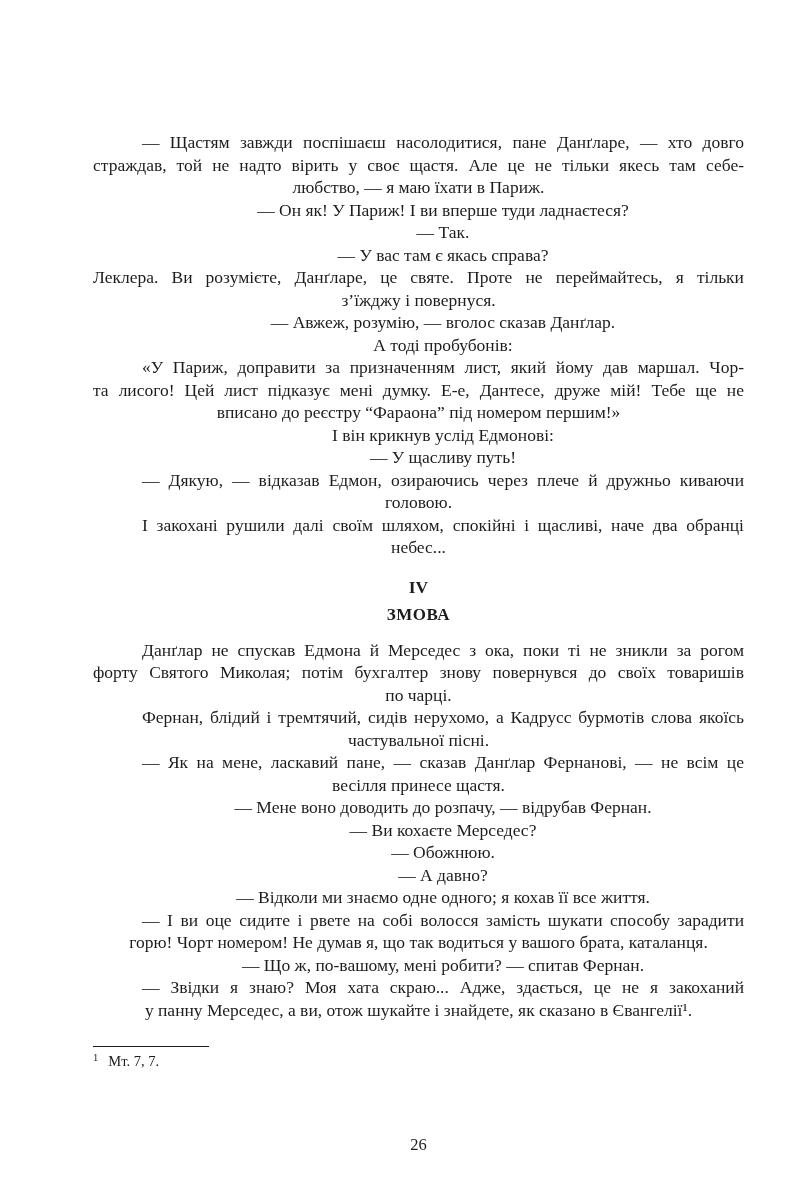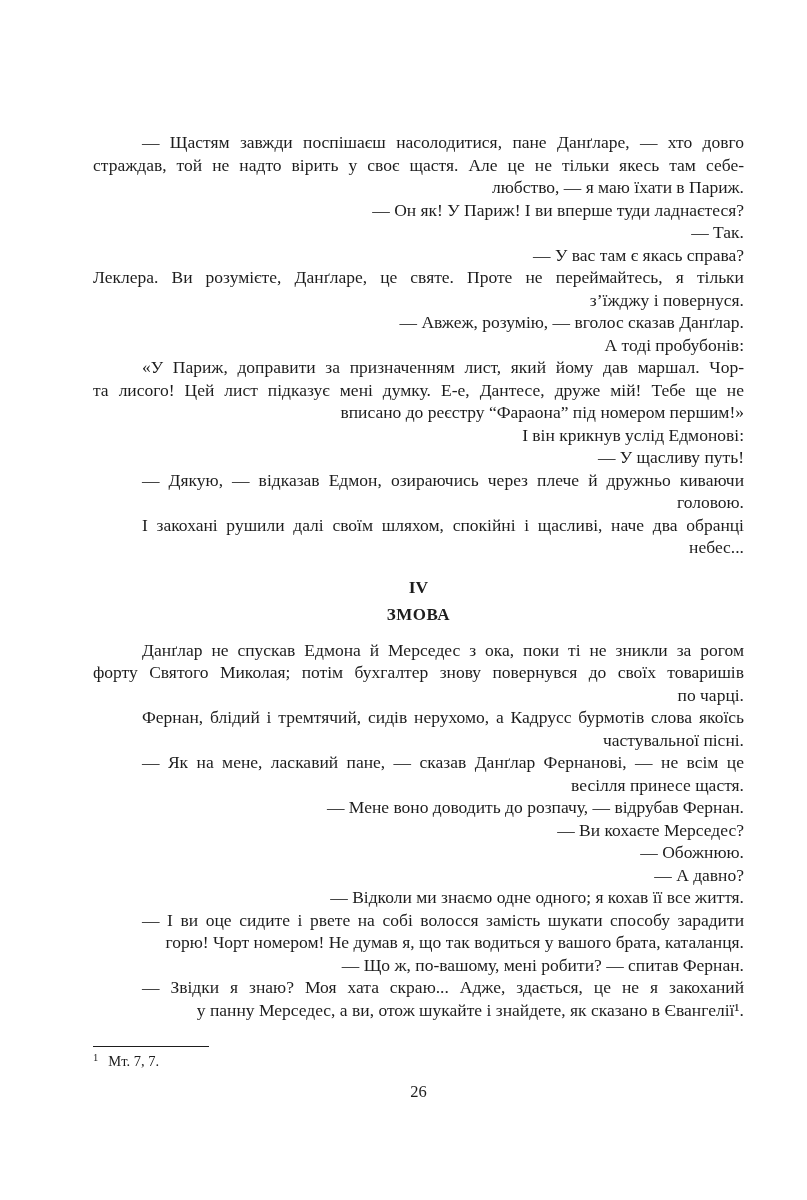--- a/index.html
+++ b/index.html
@@ -20,21 +20,21 @@
   .text-block {
     position: absolute;
     left: 93px;
     top: 111px;
     width: 651px;
     font-size: 17.5px;
   }
   .para { margin: 0; padding: 0; }
   .line {
     line-height: 22.5px;
-    text-align: right;
+    text-align: center;
     white-space: nowrap;
   }
   .line.j {
     white-space: normal;
     text-align: justify;
     text-align-last: justify;
   }
   .line.first { text-indent: 49px; }
   .chapter {
     margin-top: 15px;
@@ -71,21 +71,21 @@
   .footnote-text sup {
     font-size: 10.5px;
     vertical-align: baseline;
     position: relative;
     top: -5px;
     margin-right: 10px;
   }
   .page-number {
     position: absolute;
     left: 93px;
-    top: 1061px;
+    top: 1114px;
     width: 651px;
     text-align: center;
     font-size: 16.5px;
     line-height: 22px;
   }
 </style>
 </head>
 <body>
 
 <div class="page">

